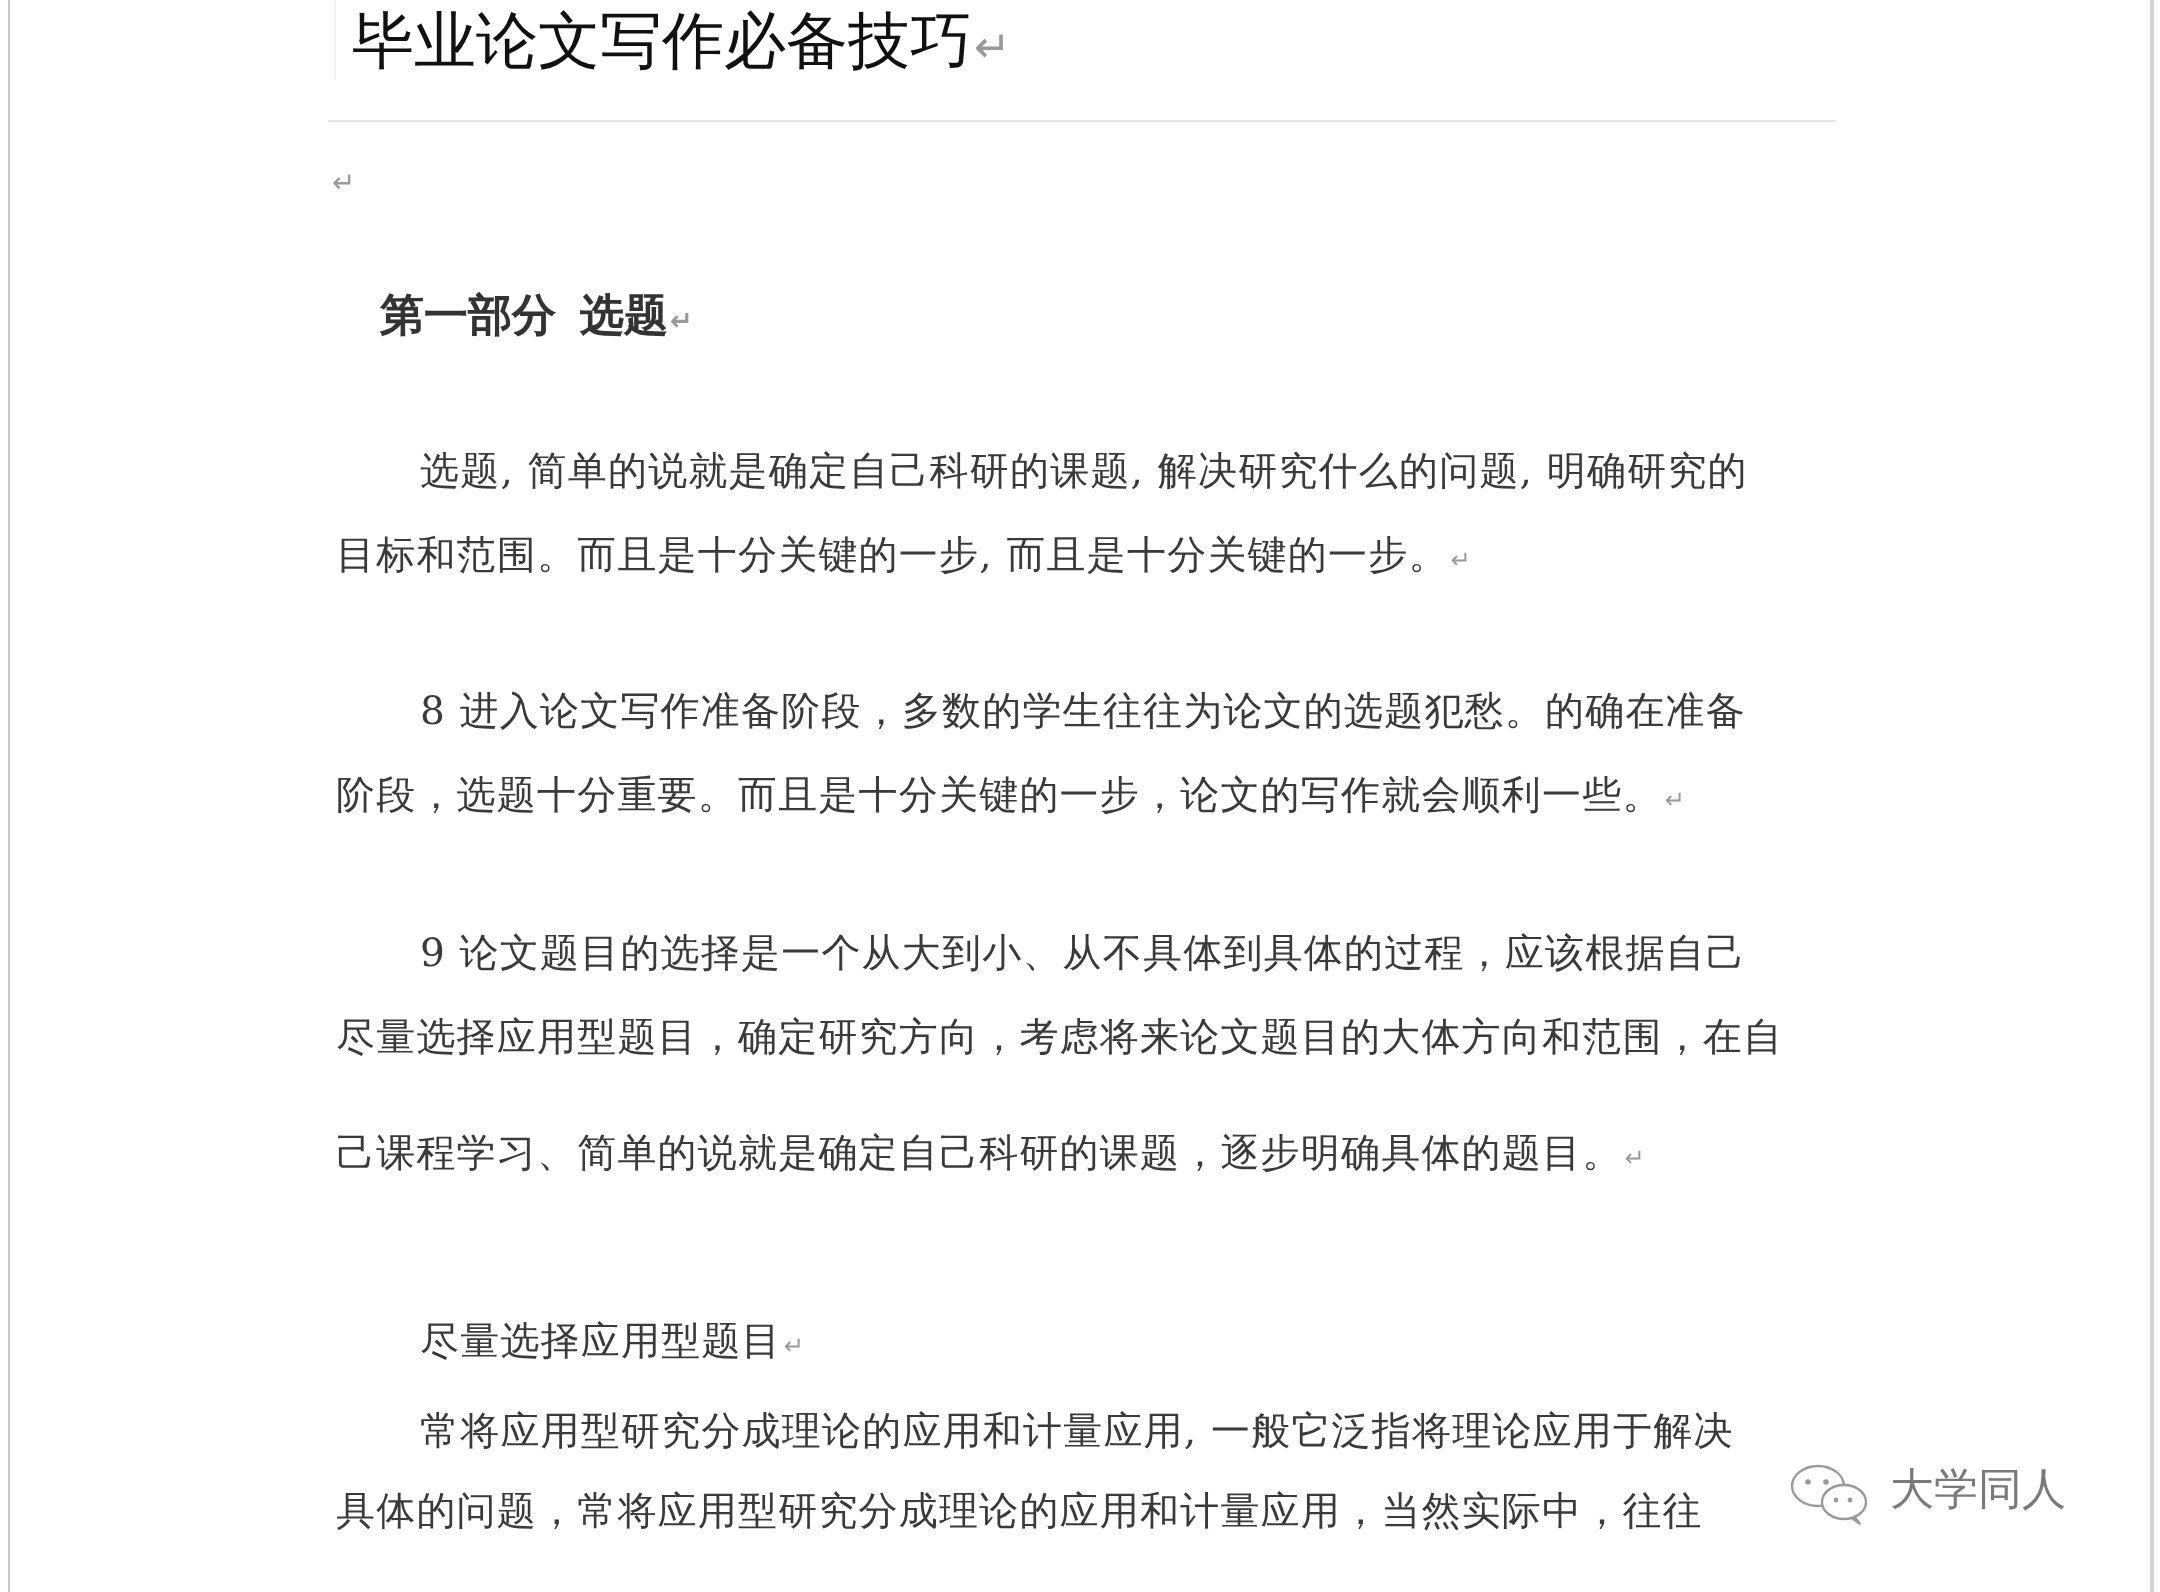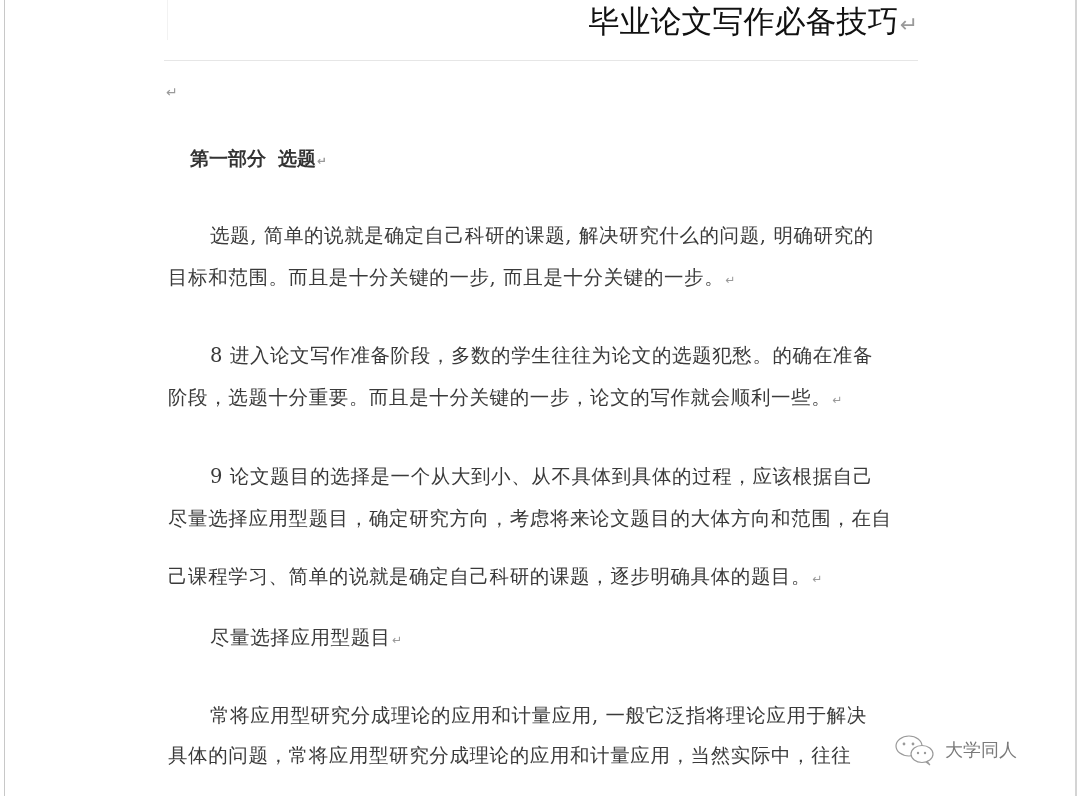--- a/index.html
+++ b/index.html
@@ -6,40 +6,40 @@
   body {
     width: 1080px; height: 796px; overflow: hidden; position: relative;
     background: #ffffff;
     font-family: "DejaVu Serif", "Liberation Serif", serif;
     color: #333333;
   }
   .page-border-left { position: absolute; left: 4px; top: 0; width: 1px; height: 796px; background: #c8c8c8; }
   .page-border-right { position: absolute; left: 1075px; top: 0; width: 2px; height: 796px; background: #d4d4d4; }
   .title-box { position: absolute; left: 167px; top: 0; width: 1px; height: 40px; background: #f2f2f2; }
   .title {
-    position: absolute; left: 164px; width: 754px; top: 0; height: 42px;
-    text-align: right; font-size: 31px; line-height: 42px; color: #111111;
+    position: absolute; left: 176px; width: 754px; top: 0; height: 42px;
+    text-align: left; font-size: 31px; line-height: 42px; color: #111111;
     letter-spacing: 0px;
   }
   .mark { color: #9a9a9a; font-family: "DejaVu Sans", sans-serif; font-size: 0.62em; margin-left: 1px; }
   .title .mark { font-size: 22px; }
   .hr { position: absolute; left: 164px; top: 60px; width: 754px; height: 1px; background: #e6e6e6; }
   .empty-para { position: absolute; left: 166px; top: 84px; font-size: 14px; color: #9a9a9a; font-family: "DejaVu Sans", sans-serif; }
   .heading {
-    position: absolute; left: 190px; top: 145px; font-size: 19px; font-weight: bold; color: #333333; line-height: 26px;
+    position: absolute; left: 190px; top: 145px; font-size: 22px; font-weight: bold; color: #333333; line-height: 26px;
   }
   .heading .gap { display: inline-block; width: 12px; }
   .line {
     position: absolute; left: 168px; width: 750px; font-size: 19.5px; line-height: 26px; color: #3a3a3a;
     white-space: nowrap; letter-spacing: 0.6px;
   }
   .line.indent { left: 210px; width: 708px; margin-top: 16px; }
   .watermark {
-    position: absolute; left: 893px; top: 730px; height: 40px; display: flex; align-items: center;
-    color: #7a7a7a; font-family: "DejaVu Sans", sans-serif; font-size: 18px;
+    position: absolute; left: 893px; top: 730px; height: 40px; display: flex; 
+    color: #7a7a7a; font-family: "DejaVu Sans", sans-serif; font-size: 22px;
   }
   .watermark svg { margin-right: 6px; }
 </style>
 </head>
 <body>
 
 <div class="page-border-left"></div>
 <div class="page-border-right"></div>
 <div class="title-box"></div>
 
@@ -51,21 +51,21 @@
 
 <div class="heading"><span>第一部分</span><span class="gap"></span><span>选题</span><span class="mark">↵</span></div>
 
 <div class="line indent" style="top:207px"><span>选题, 简单的说就是确定自己科研的课题, 解决研究什么的问题, 明确研究的</span></div>
 <div class="line" style="top:265px"><span>目标和范围。而且是十分关键的一步, 而且是十分关键的一步。</span><span class="mark">↵</span></div>
 <div class="line indent" style="top:327px"><span>8 进入论文写作准备阶段，多数的学生往往为论文的选题犯愁。的确在准备</span></div>
 <div class="line" style="top:385px"><span>阶段，选题十分重要。而且是十分关键的一步，论文的写作就会顺利一些。</span><span class="mark">↵</span></div>
 <div class="line indent" style="top:448px"><span>9 论文题目的选择是一个从大到小、从不具体到具体的过程，应该根据自己</span></div>
 <div class="line" style="top:506px"><span>尽量选择应用型题目，确定研究方向，考虑将来论文题目的大体方向和范围，在自</span></div>
 <div class="line" style="top:564px"><span>己课程学习、简单的说就是确定自己科研的课题，逐步明确具体的题目。</span><span class="mark">↵</span></div>
-<div class="line indent" style="top:609px"><span>尽量选择应用型题目</span><span class="mark">↵</span></div>
+<div class="line indent" style="top:642px"><span>尽量选择应用型题目</span><span class="mark">↵</span></div>
 <div class="line indent" style="top:687px"><span>常将应用型研究分成理论的应用和计量应用, 一般它泛指将理论应用于解决</span></div>
 <div class="line" style="top:743px"><span>具体的问题，常将应用型研究分成理论的应用和计量应用，当然实际中，往往</span></div>
 
 <div class="watermark">
   <svg width="46" height="34" viewBox="0 0 46 34">
     <ellipse cx="16" cy="13" rx="13" ry="10" fill="rgba(255,255,255,0.85)" stroke="#9a9a9a" stroke-width="1.2"></ellipse>
     <circle cx="11" cy="11" r="1.4" fill="#9a9a9a"></circle>
     <circle cx="20" cy="11" r="1.4" fill="#9a9a9a"></circle>
     <ellipse cx="29" cy="21" rx="11" ry="8.5" fill="#ffffff" stroke="#9a9a9a" stroke-width="1.2"></ellipse>
     <circle cx="25" cy="20" r="1.2" fill="#9a9a9a"></circle>

